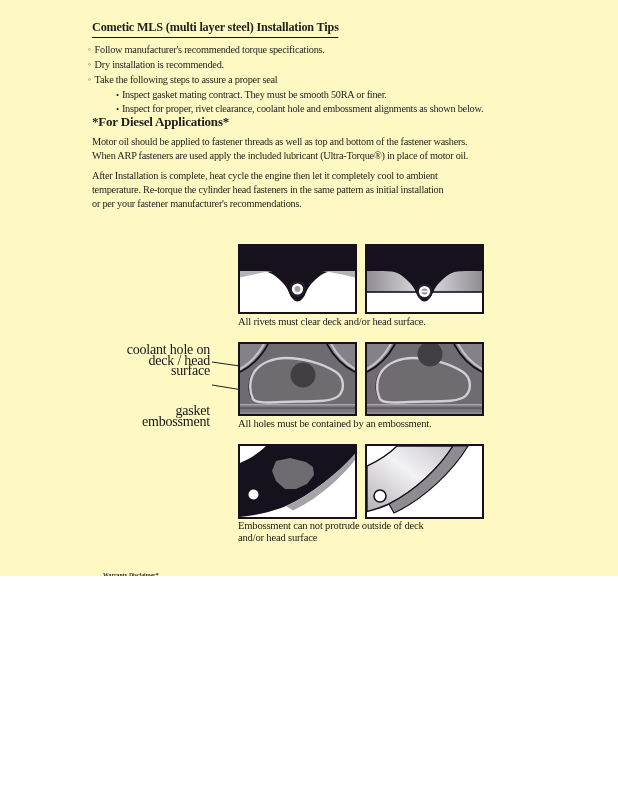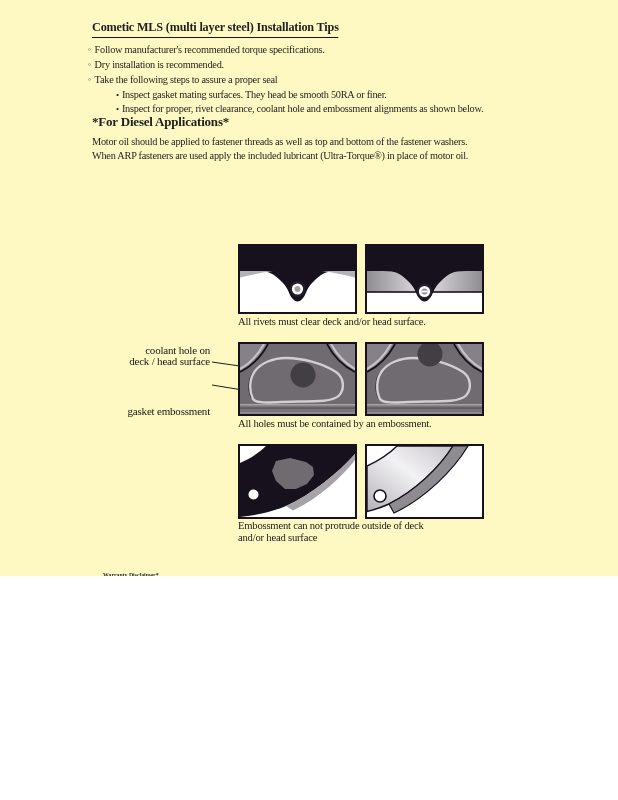--- a/index.html
+++ b/index.html
@@ -23,21 +23,21 @@
   .p1{top:135px;}
   .p2{top:169px;}
   .p3{top:206px;}
   .dlabel{width:119px;text-align:center;font-size:13px;letter-spacing:0.2px;color:#141414;white-space:nowrap;margin-top:18px;}
   .box{width:119px;border:2px solid #17111d;background:#fff;box-sizing:border-box;}
   .box svg{display:block;}
   .r1{height:70px;}
   .r2{height:74px;}
   .r3{height:75px;}
   .caption{left:238px;font-size:10.6px;letter-spacing:-0.2px;line-height:12.2px;white-space:pre-line;color:#1a1a1a;}
-  .annot{width:100px;text-align:right;font-size:11px;letter-spacing:-0.2px;line-height:10.6px;white-space:pre-line;color:#161616;}
+  .annot{width:100px;text-align:right;font-size:14px;letter-spacing:-0.2px;line-height:10.6px;white-space:pre-line;color:#161616;}
   .legal{left:103px;top:572px;width:424px;font-size:5.6px;line-height:6.6px;color:#2a2a2a;letter-spacing:0;}
   .legal-heading{font-weight:bold;margin-bottom:5px;font-size:5.8px;}
   .legal p{margin:0 0 6.4px 0;white-space:pre-line;}
   .footer{left:387px;top:761px;font-size:13.5px;letter-spacing:0.3px;color:#2b2b2b;white-space:nowrap;}
 </style>
 </head>
 <body>
 
 <div class="page">
 
@@ -51,31 +51,34 @@
     <div class="b-row">
       <span class="b-char">◦</span>
       <span>Dry installation is recommended.</span>
     </div>
     <div class="b-row">
       <span class="b-char">◦</span>
       <span>Take the following steps to assure a proper seal</span>
     </div>
     <div class="sb-row">
       <span class="sb-char">•</span>
-      <span>Inspect gasket mating surfaces.  They head be smooth 50RA or finer.</span>
+      <span>Inspect gasket mating contract.  They must be smooth 50RA or finer.</span>
     </div>
     <div class="sb-row">
       <span class="sb-char">•</span>
       <span>Inspect for proper, rivet clearance, coolant hole and embossment alignments as shown below.</span>
     </div>
   </div>
 
   <div class="abs diesel-heading">*For Diesel Applications*</div>
   <div class="abs para p1">Motor oil should be applied to fastener threads as well as top and bottom of the fastener washers.
 When ARP fasteners are used apply the included lubricant (Ultra-Torque®) in place of motor oil.</div>
+  <div class="abs para p2">After Installation is complete, heat cycle the engine then let it completely cool to ambient
+temperature. Re-torque the cylinder head fasteners in the same pattern as initial installation
+or per your fastener manufacturer's recommendations.</div>
 
   <div class="abs dlabel" style="left:238px;top:229px;">RIGHT</div>
   <div class="abs dlabel" style="left:365px;top:229px;">WRONG</div>
 
   <div class="abs box r1" style="left:238px;top:244px;">
     <svg width="115" height="66" viewBox="0 0 115 66">
       <rect width="115" height="66" fill="#ffffff"></rect>
       <path fill="#17111d" d="M0,0 H115 V25 H99 C85,25 81,28 73,36 C66,43 66,49 63,52 C61,54.5 59.5,55.5 57.5,55.5 C55.5,55.5 54,54.5 52,52 C49,49 49,43 42,36 C34,28 30,25 16,25 H0 Z"></path>
       <path fill="#b5b2b7" d="M0,25 H33 C19,27 8,29.5 0,31.5 Z"></path>
       <path fill="#b5b2b7" d="M115,25 H82 C96,27 107,29.5 115,31.5 Z"></path>

